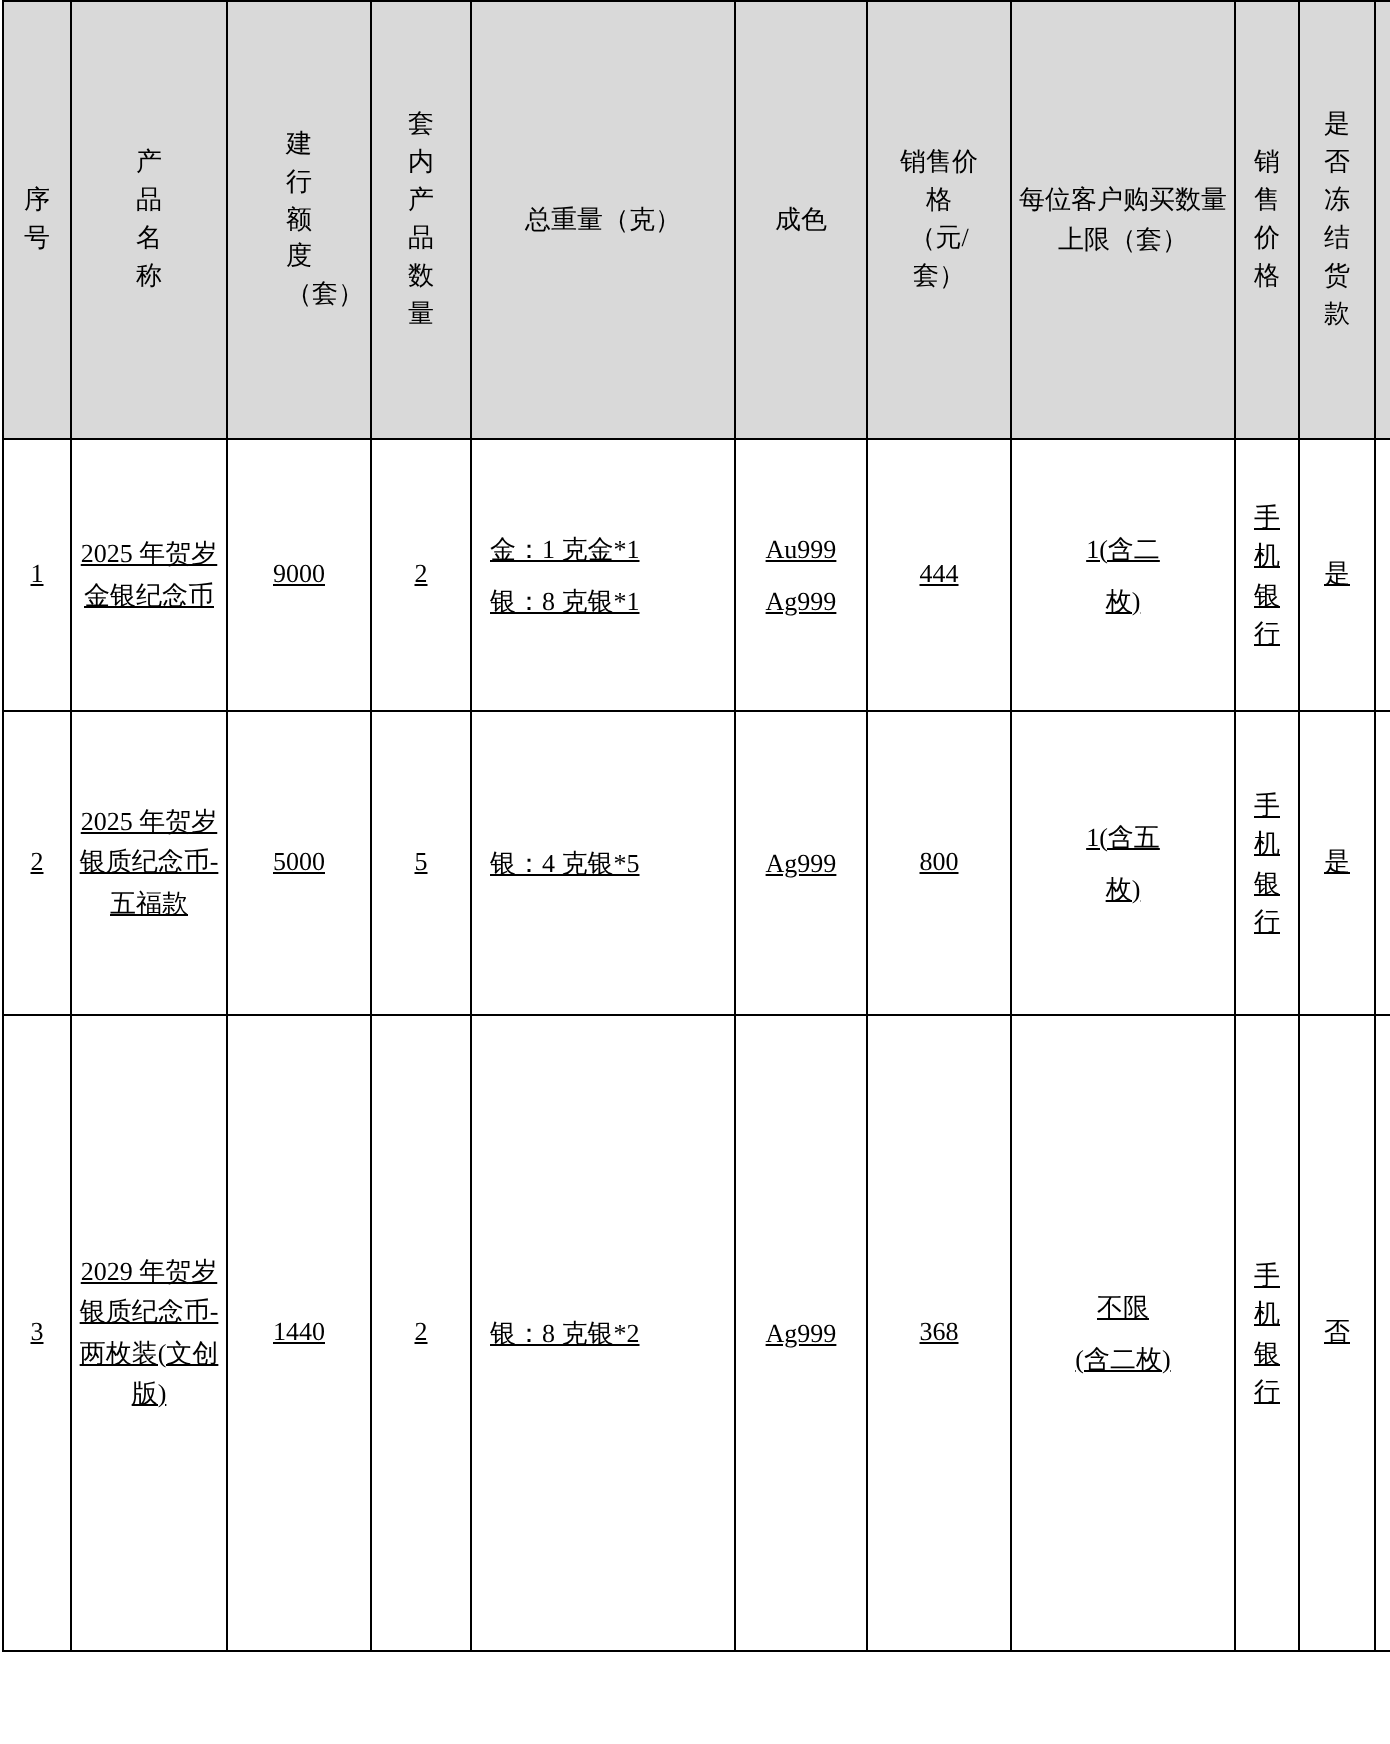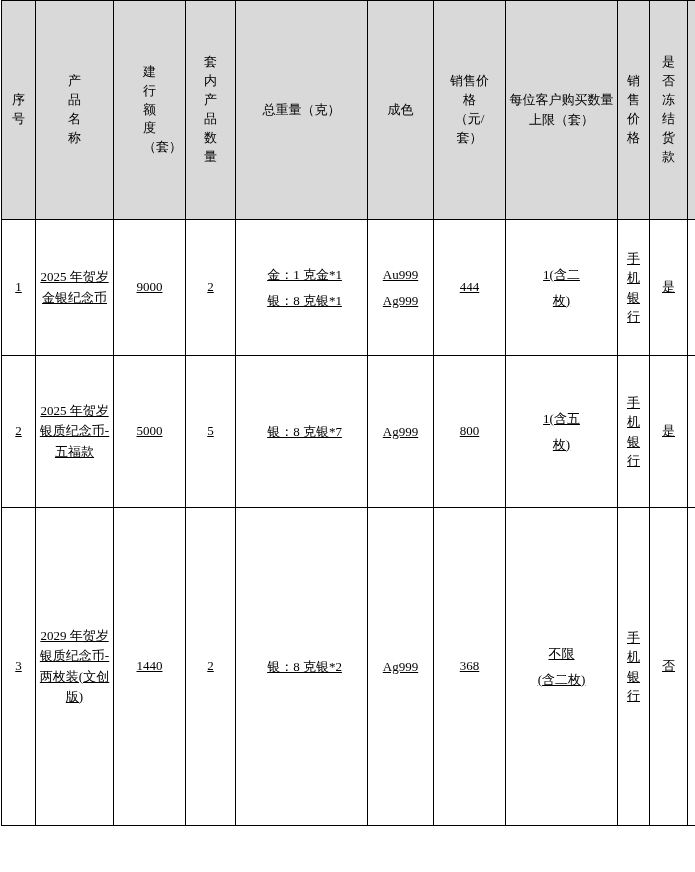--- a/index.html
+++ b/index.html
@@ -70,21 +70,21 @@
   .row-h2 { height: 152px; }
   .row-h3 { height: 318px; }
 
   .cell-name {
     line-height: 1.7;
     padding: 2px 8px;
     margin-top: 16px;
   }
   .weight-lines div {
     line-height: 2.0;
-    text-align: center;
+    text-align: left;
     padding-left: 6px;
   }
   .fineness-lines div {
     line-height: 2.0;
   }
   .limit-lines div {
     line-height: 2.0;
   }
   .narrow-v {
     display: block;
@@ -176,21 +176,21 @@
           
         </td>
       </tr>
 
       <tr class="row-h2">
         <td>2</td>
         <td class="cell-name">2025 年贺岁银质纪念币-五福款</td>
         <td>5000</td>
         <td>5</td>
         <td class="weight-lines">
-          <div>银：8 克银*7</div>
+          <div>银：4 克银*5</div>
         </td>
         <td class="fineness-lines">
           <div>Ag999</div>
         </td>
         <td>800</td>
         <td class="limit-lines">
           <div>1(含五</div>
           <div>枚)</div>
         </td>
         <td>

